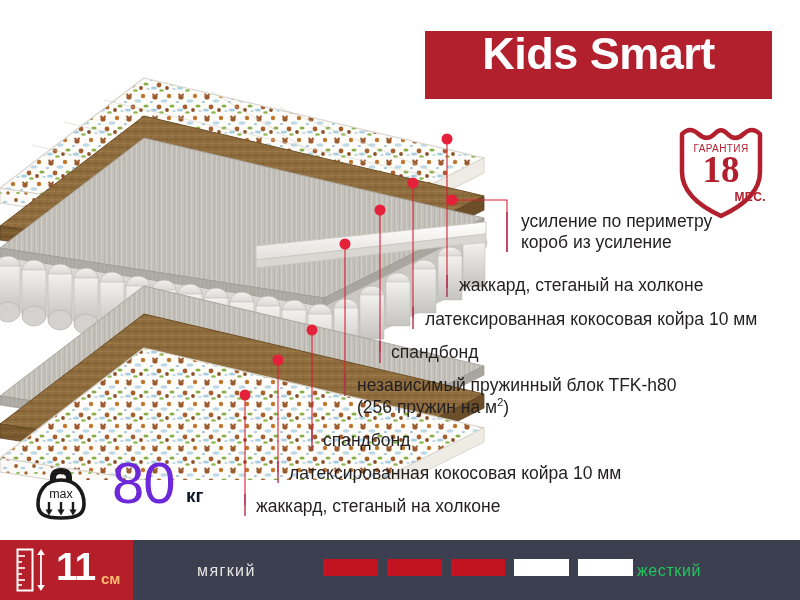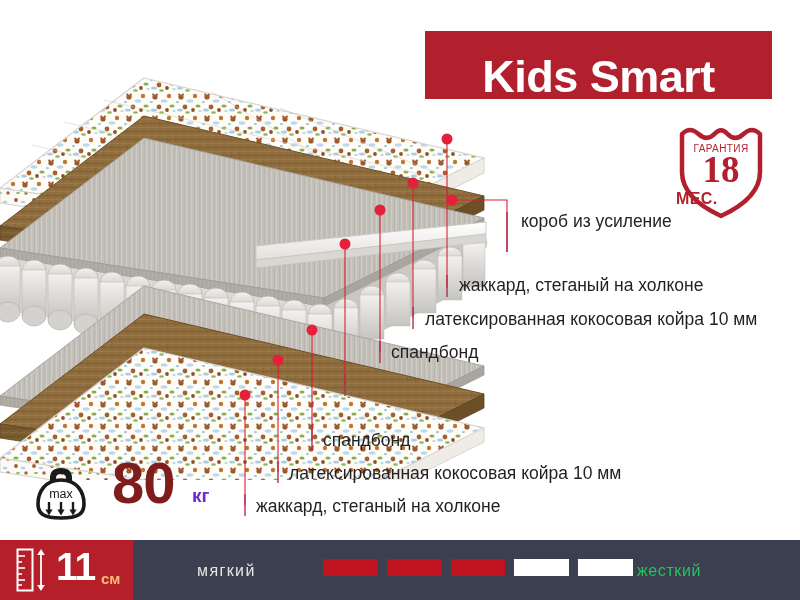--- a/index.html
+++ b/index.html
@@ -6,67 +6,67 @@
   body{
     width:800px;height:600px;overflow:hidden;background:#ffffff;
     font-family:"Liberation Sans","DejaVu Sans",sans-serif;
     position:relative;
   }
   #page{position:absolute;inset:0;width:800px;height:600px;overflow:hidden;background:#fff;}
 
   
   .title-banner{
     position:absolute;left:425px;top:31px;width:347px;height:68px;
-    background:#b21f2d;display:flex;align-items:flex-end;justify-content:center;
+    background:#b21f2d;display:flex;align-items:flex-start;justify-content:center;
   }
   .title-banner .title-text{
     color:#ffffff;font-size:45px;font-weight:bold;letter-spacing:-0.5px;
     line-height:1;white-space:nowrap;
   }
 
   
   .warranty{position:absolute;left:676px;top:124px;width:90px;height:95px;}
   .warranty svg{display:block;}
   .warranty .w-top{
     position:absolute;left:0;top:19px;width:90px;text-align:center;
     font-size:10px;font-weight:normal;color:#b21f2d;letter-spacing:0.4px;
   }
   .warranty .w-num{
     position:absolute;left:0;top:27px;width:90px;text-align:center;
     font-size:37px;font-weight:bold;color:#b21f2d;line-height:1;font-family:Liberation Serif, serif;
   }
   .warranty .w-bot{
-    position:absolute;left:0;top:66px;width:90px;text-align:left;
-    font-size:16px;font-weight:bold;color:#b21f2d;letter-spacing:0.4px;
+    position:absolute;left:0;top:66px;width:90px;text-align:right;
+    font-size:12px;font-weight:bold;color:#b21f2d;letter-spacing:0.4px;
   }
 
   
   .mattress{position:absolute;left:-6px;top:70px;width:510px;height:410px;}
   .mattress svg{display:block;}
 
   
   .leaders{position:absolute;left:0;top:0;width:800px;height:600px;pointer-events:none;}
 
   
   .callout{
     position:absolute;color:#231f20;font-size:17.5px;line-height:1.22;
     white-space:nowrap;
   }
   .callout .sup{font-size:11px;vertical-align:super;}
 
   
   .weight{position:absolute;left:30px;top:458px;width:230px;height:72px;}
   .weight .kb{position:absolute;left:0;top:4px;}
   .weight .num{
-    position:absolute;left:82px;top:-4px;font-size:58px;font-weight:bold;
-    color:#7f1d1d;line-height:1;letter-spacing:-1px;
+    position:absolute;left:82px;top:-4px;font-size:58px;font-weight:normal;
+    color:#6d28d9;line-height:1;letter-spacing:-1px;
   }
   .weight .unit{
-    position:absolute;left:162px;top:28px;font-size:19px;font-weight:bold;
-    color:#6d28d9;line-height:1;
+    position:absolute;left:156px;top:28px;font-size:19px;font-weight:bold;
+    color:#0f172a;line-height:1;
   }
 
   
   .bottombar{position:absolute;left:0;top:540px;width:800px;height:60px;background:#3c3f4f;}
   .height-block{
     position:absolute;left:0;top:0;width:133px;height:60px;background:#b51f2a;
   }
   .height-block .ruler{position:absolute;left:16px;top:8px;}
   .height-block .h-num{
     position:absolute;left:56px;top:7px;font-size:39px;font-weight:bold;color:#fff;
@@ -353,29 +353,34 @@
       <circle cx="413" cy="183" r="5.5"></circle>
       <circle cx="380" cy="210" r="5.5"></circle>
       <circle cx="345" cy="244" r="5.5"></circle>
       <circle cx="312" cy="330" r="5.5"></circle>
       <circle cx="278" cy="360" r="5.5"></circle>
       <circle cx="245" cy="395" r="5.5"></circle>
     </g>
   </svg>
 
   <div class="callout" style="left:521px;top:211px;">
+    <div>усиление по периметру</div>
     <div>короб из усиление</div>
   </div>
 
   <div class="callout" style="left:459px;top:275px;">жаккард, стеганый на холконе</div>
 
   <div class="callout" style="left:425px;top:309px;">латексированная кокосовая койра 10 мм</div>
 
   <div class="callout" style="left:391px;top:342px;">спандбонд</div>
 
+  <div class="callout" style="left:357px;top:375px;">
+    <div>независимый пружинный блок TFK-h80</div>
+    <div><span>(256 пружин на м</span><span class="sup">2</span><span>)</span></div>
+  </div>
 
   <div class="callout" style="left:323px;top:430px;">спандбонд</div>
 
   <div class="callout" style="left:289px;top:463px;">латексированная кокосовая койра 10 мм</div>
 
   <div class="callout" style="left:256px;top:496px;">жаккард, стеганый на холконе</div>
 
   <div class="weight">
     <svg class="kb" width="62" height="62" viewBox="0 0 62 62" xmlns="http://www.w3.org/2000/svg">
       <path d="M20 16 Q20 6 31 6 Q42 6 42 16 L42 20 L36 20 L36 16 Q36 12 31 12 Q26 12 26 16 L26 20 L20 20 Z" fill="#1a1a1a"></path>

